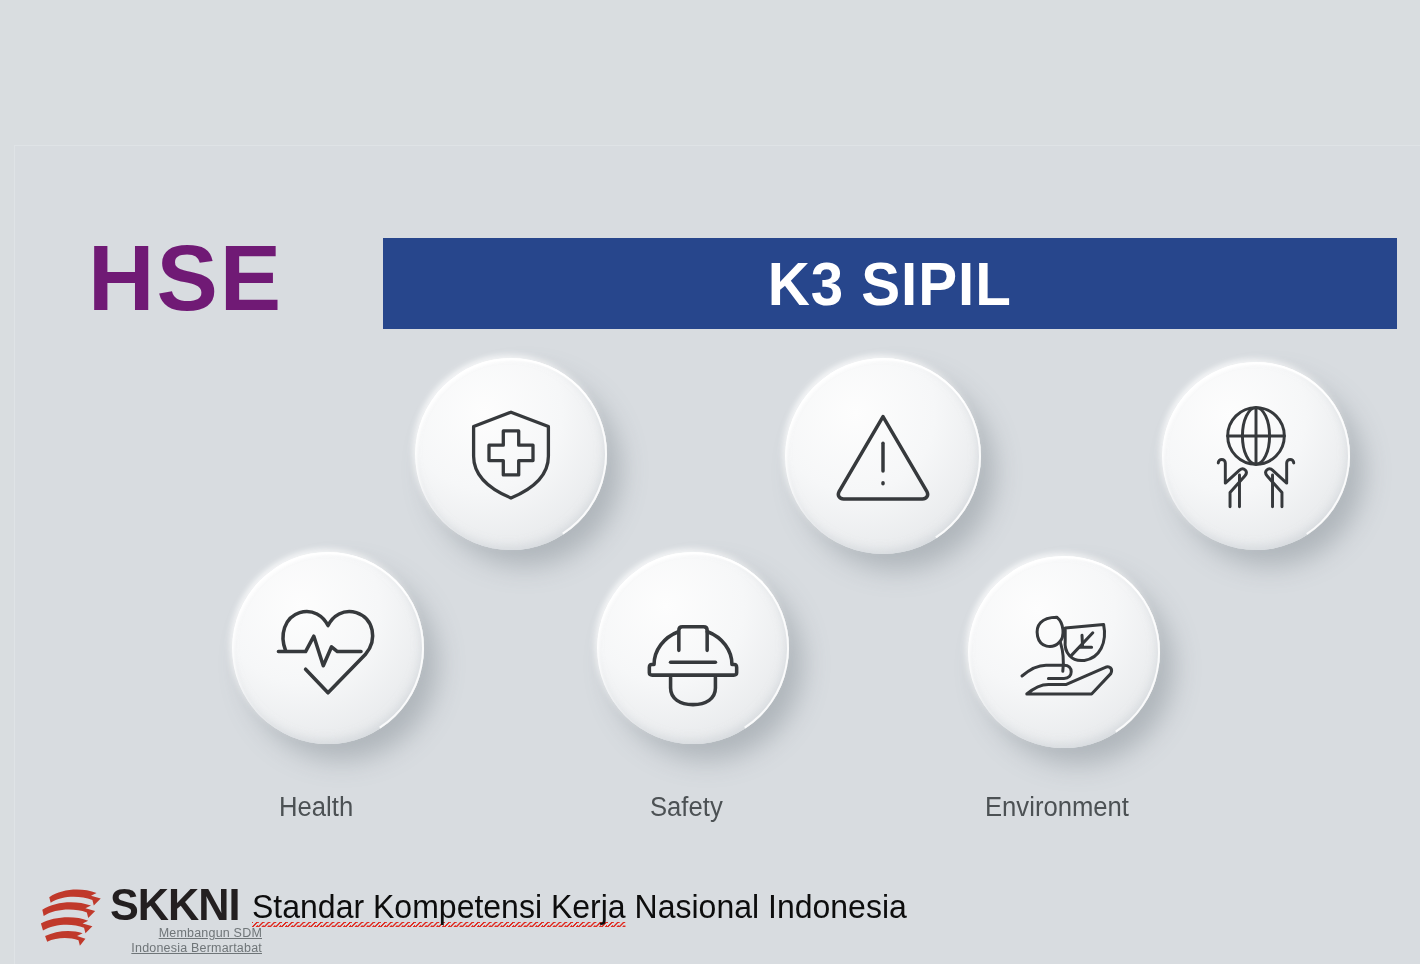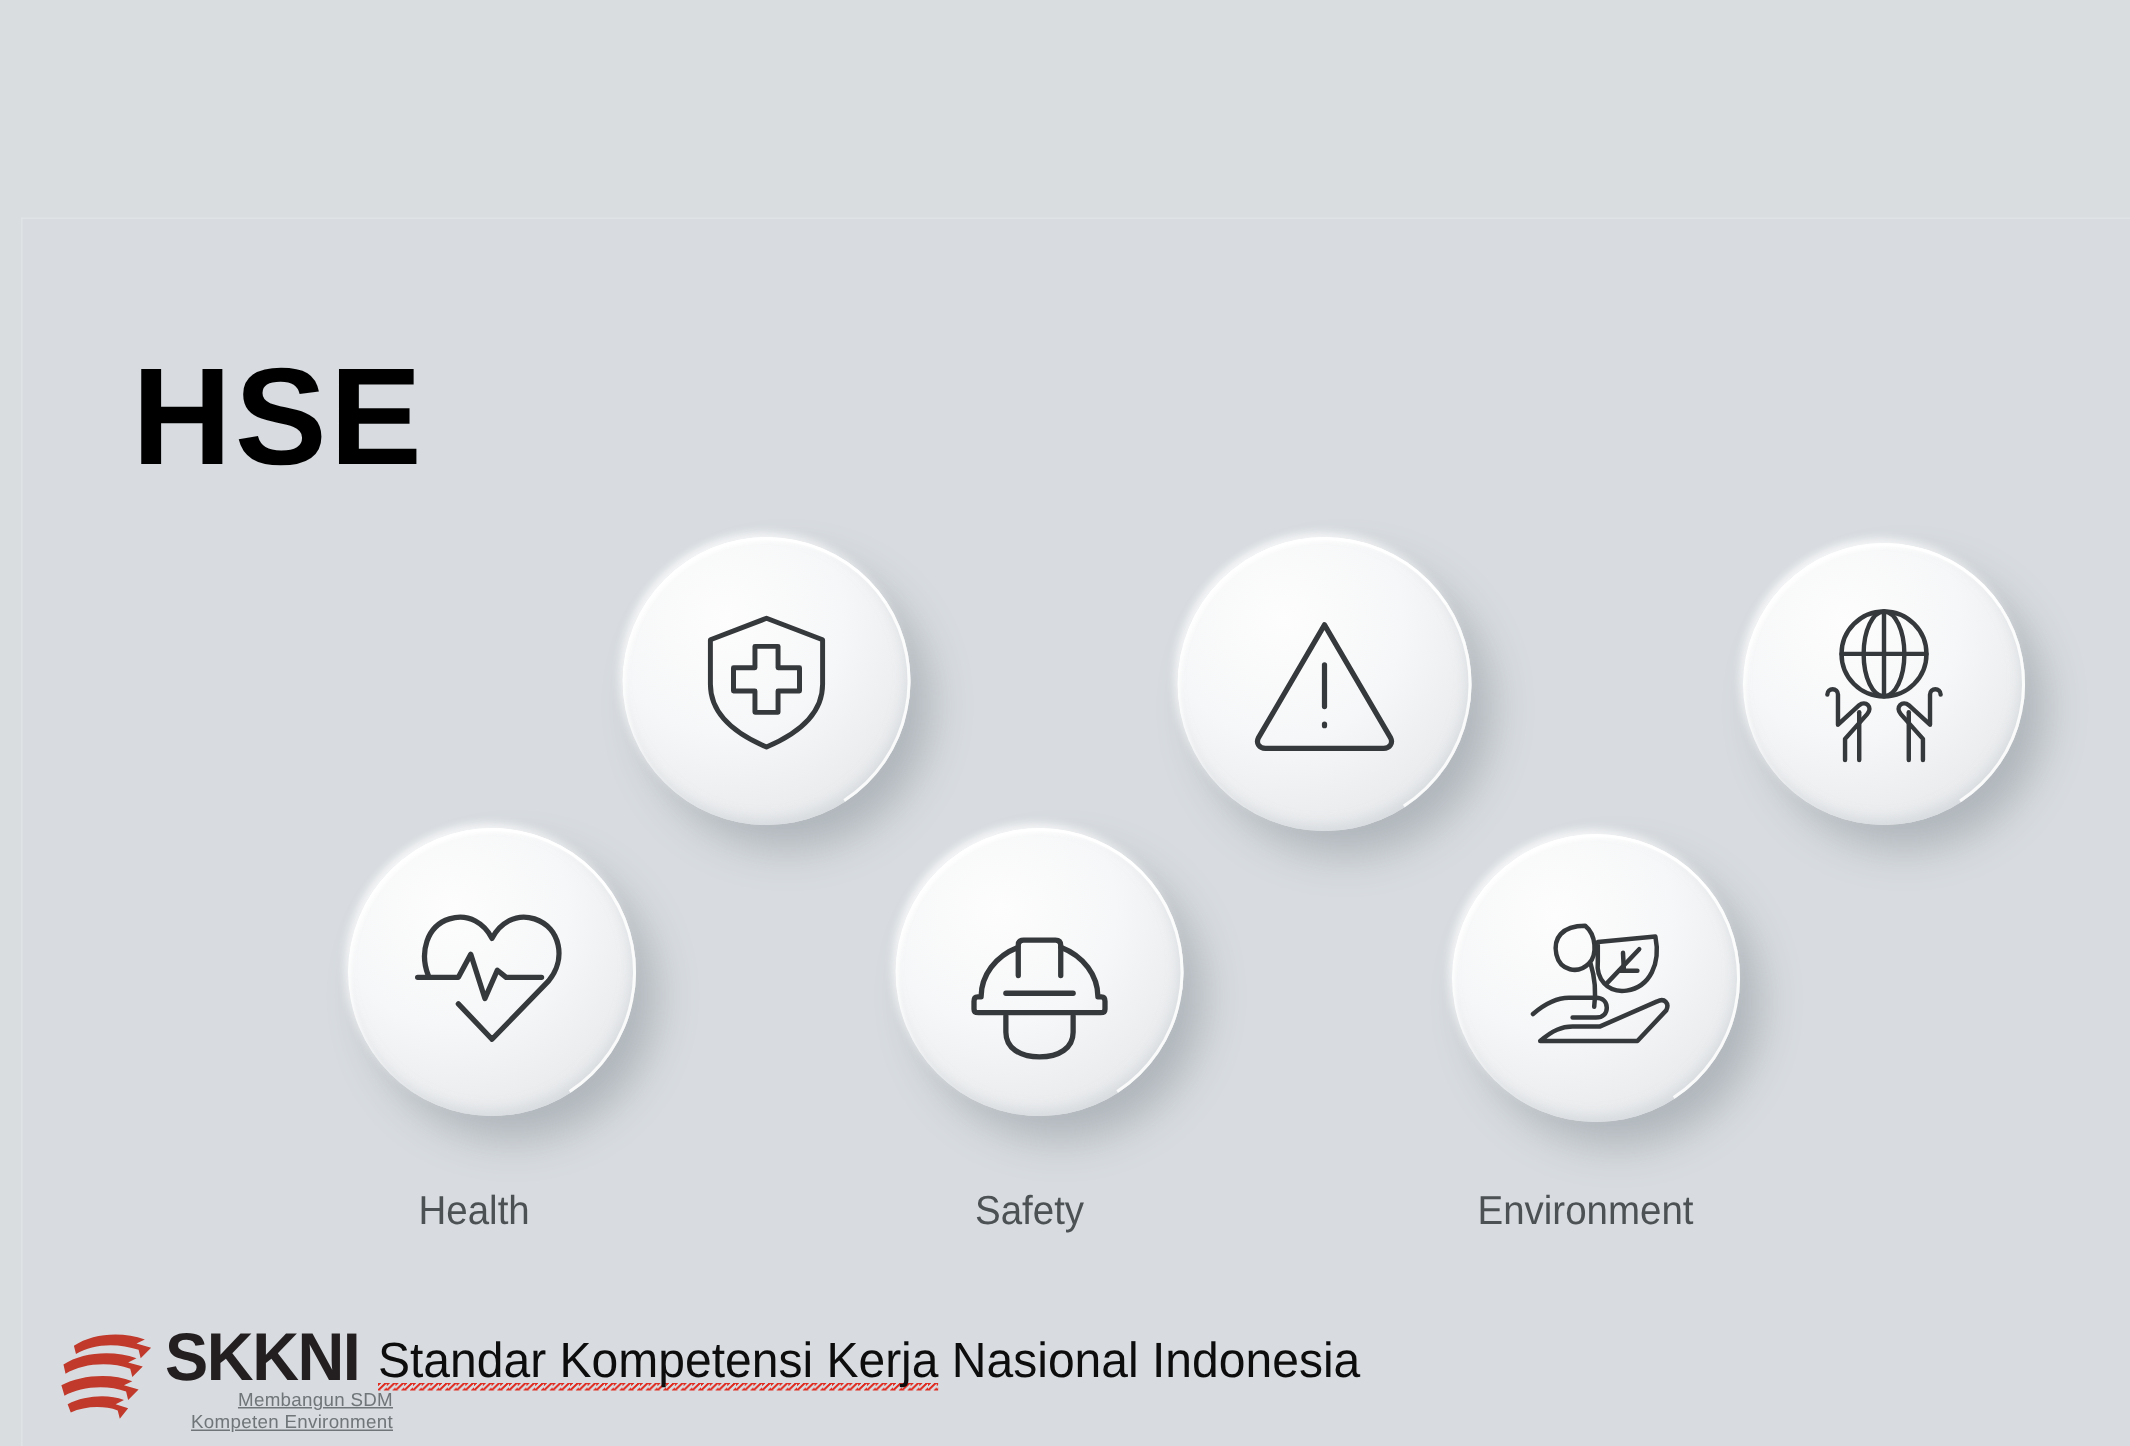--- a/index.html
+++ b/index.html
@@ -83,21 +83,21 @@
     width: 1420px;
     height: 98px;
   }
   .hse-word {
     position: absolute;
     left: 88px;
     top: -4px;
     font-weight: bold;
     font-size: 92px;
     letter-spacing: 2px;
-    color: #000000;
+    color: #701a75;
     line-height: 100px;
   }
   .title-bar {
     position: absolute;
     left: 383px;
     top: 238px;
     width: 1014px;
     height: 91px;
     background: #27468c;
     display: flex;
@@ -247,20 +247,23 @@
 </head>
 <body>
 
 <div id="slide">
 
   <div class="inner-panel"></div>
 
 
   <div class="title-row">
     <div class="hse-word">HSE</div>
+  </div>
+  <div class="title-bar">
+    <span class="title-bar-text">K3 SIPIL</span>
   </div>
 
   <div class="circle c-shield">
     <span>
       <svg width="110" height="110" viewBox="0 0 200 200" aria-hidden="true">
         <path class="ico-stroke" d="M100 24 L32 50 L32 104 C32 140 62 164 100 180 C138 164 168 140 168 104 L168 50 Z"></path>
         <path class="ico-stroke" d="M86 58 L114 58 L114 84 L140 84 L140 112 L114 112 L114 138 L86 138 L86 112 L60 112 L60 84 L86 84 Z"></path>
       </svg>
     </span>
   </div>
@@ -349,21 +352,21 @@
             <path d="M6 54 C24 44 54 42 74 50 L66 54 L80 58 L70 68 L68 60
                      C50 53 24 55 9 64 Z"></path>
             <path d="M12 72 C28 64 50 62 66 68 L58 72 L70 76 L62 86 L60 78
                      C46 73 28 74 15 80 Z"></path>
           </g>
         </svg>
       </span>
       <span class="skkni-word">SKKNI</span>
       <span class="skkni-tag">
         <span>Membangun SDM</span><br>
-        <span>Kompeten Environment</span>
+        <span>Indonesia Bermartabat</span>
       </span>
     </div>
 
     <div class="footer-caption"><span class="squiggle">Standar Kompetensi Kerja</span><span> Nasional Indonesia</span></div>
 
   </div>
 
 </div>
 
 </body></html>

